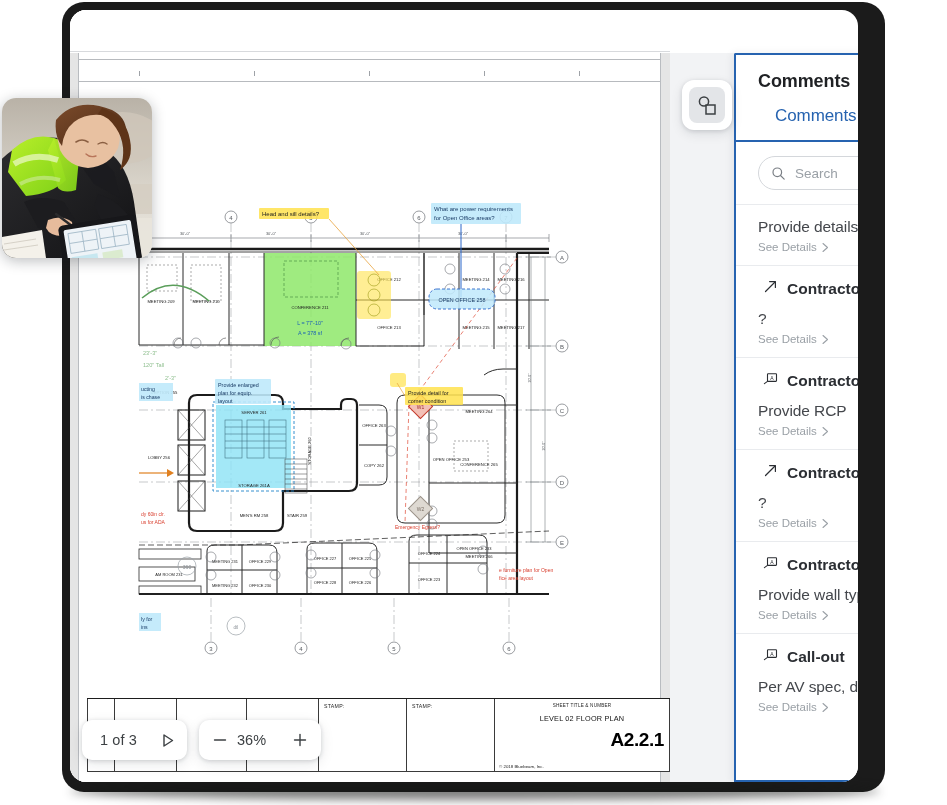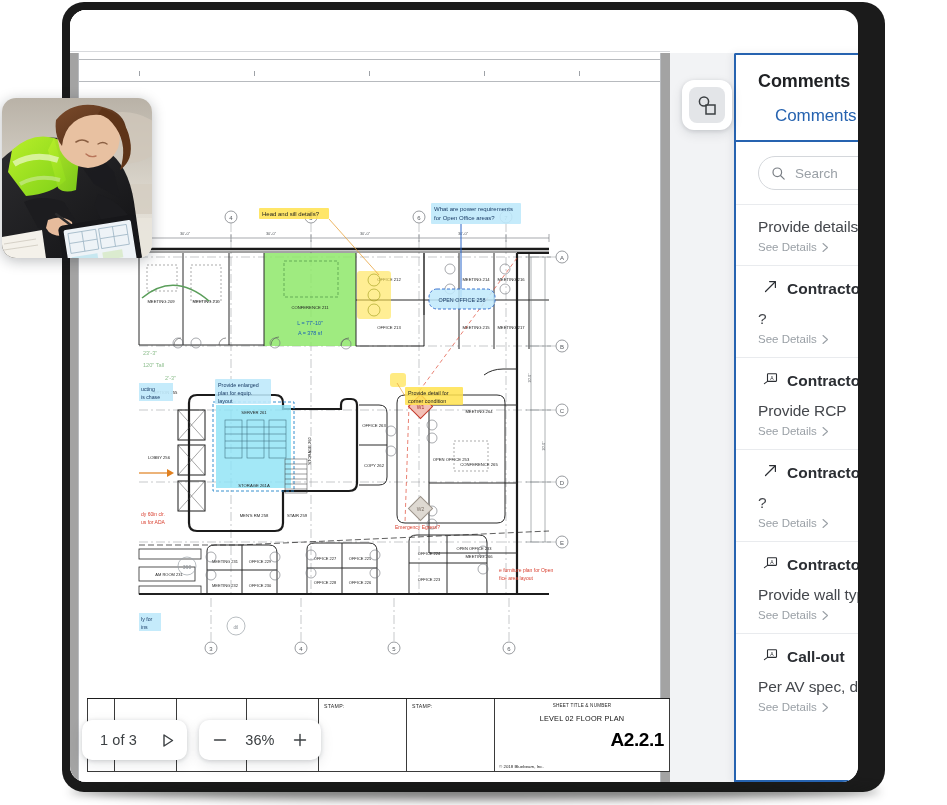--- a/index.html
+++ b/index.html
@@ -43,21 +43,21 @@
     background: #ffffff;
     overflow: hidden;
   }
   #viewer-topbar {
     position: absolute; left: 0; top: 0; width: 600px; height: 42px;
     background: #ffffff;
     border-bottom: 1px solid #d8dadd;
   }
   #sheet-area {
     position: absolute; left: 0; top: 43px; width: 600px; height: 729px;
-    background: #a3a3a3;
+    background: #e5e5e5;
     overflow: hidden;
   }
   #sheet {
     position: absolute; left: 8px; top: 0px;
     width: 583px; height: 729px;
     background: #ffffff;
     border-left: 1px solid #b9bcc0;
     border-right: 1px solid #b9bcc0;
   }
 
@@ -118,21 +118,21 @@
   .pager-text {
     font-size: 14.5px; color: #3c4043; padding: 0 14px 0 16px;
     letter-spacing: .1px; white-space: nowrap;
   }
   .icon-btn {
     width: 34px; height: 34px; border-radius: 8px;
     display: flex; align-items: center; justify-content: center;
     cursor: pointer; background: transparent; border: none;
   }
   .zoom-val {
-    font-size: 14.5px; color: #3c4043; min-width: 46px; text-align: center;
+    font-size: 14.5px; color: #3c4043; min-width: 46px; 
     letter-spacing: .1px;
   }
 
   
   #shapes-btn {
     position: absolute; left: 612px; top: 70px;
     width: 50px; height: 50px; border-radius: 12px;
     background: #ffffff;
     box-shadow: 0 1px 4px rgba(20,25,40,.14), 0 4px 12px rgba(20,25,40,.10);
     display: flex; align-items: center; justify-content: center;

